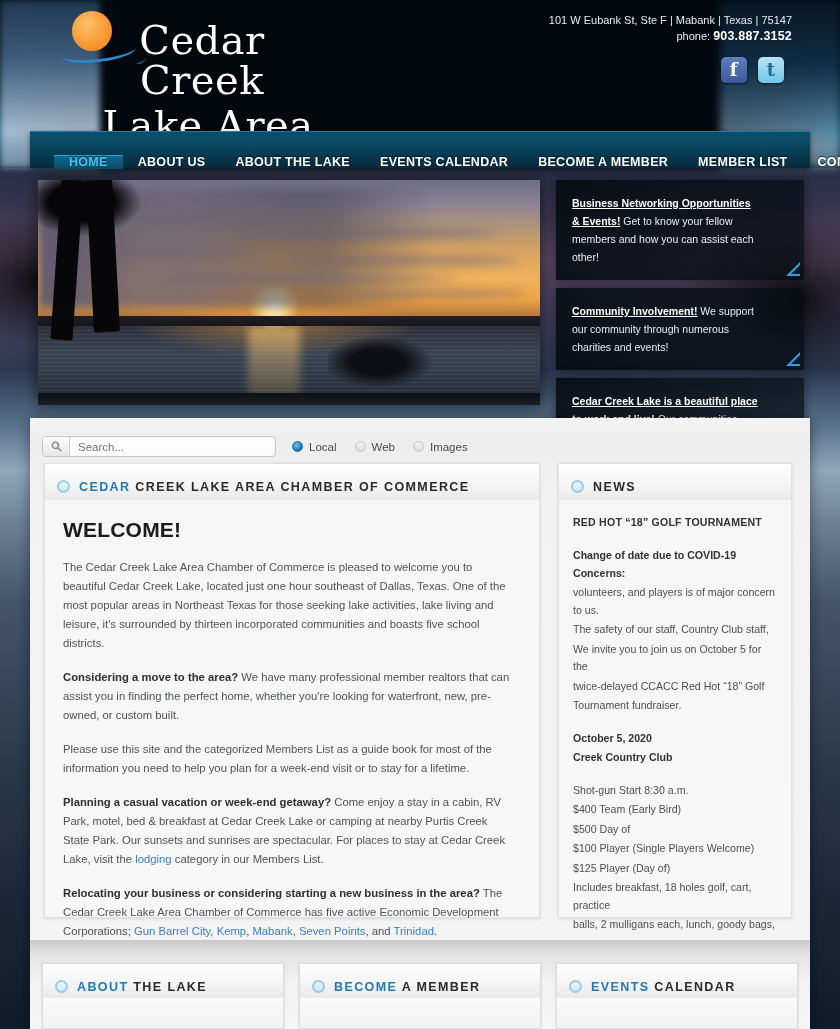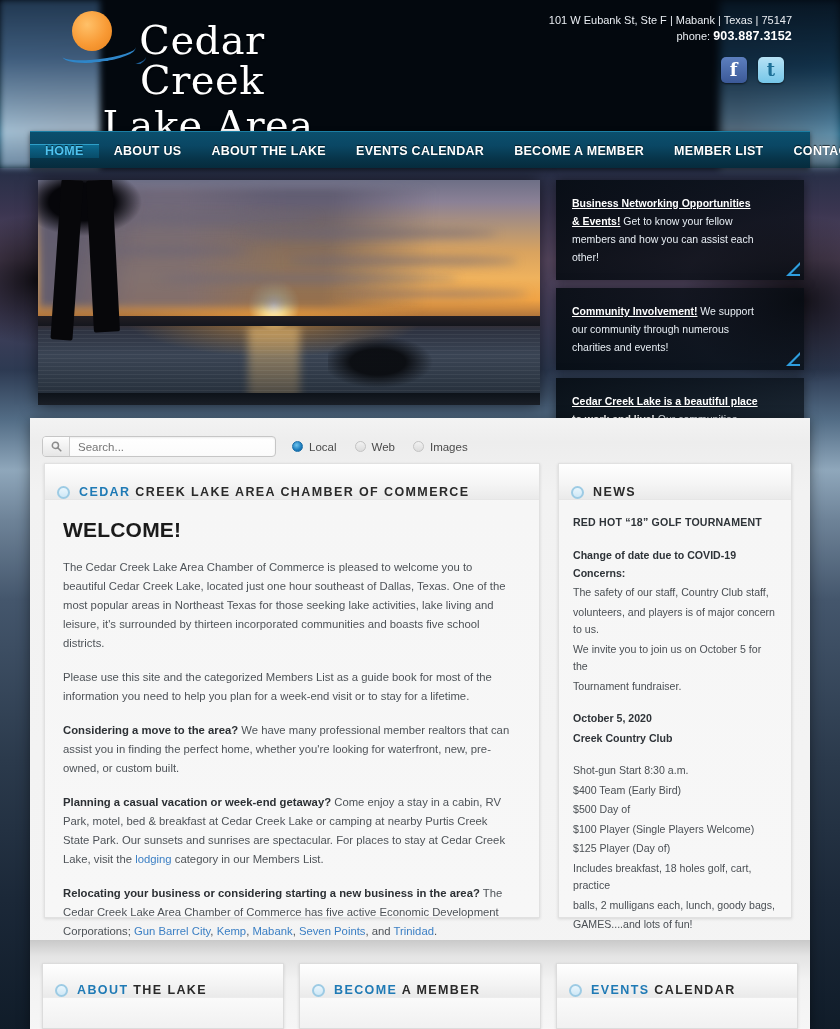--- a/index.html
+++ b/index.html
@@ -129,21 +129,21 @@
   .sbtn.tw { background: linear-gradient(to bottom,#b7e2f5,#75c6e8); color:#1c6f96; }
 
   
   #nav {
     position: absolute; left: 30px; top: 131px;
     width: 780px; height: 37px; z-index: 4;
     background: linear-gradient(to bottom,#0b4f6d 0%,#0a4764 38%,#073449 75%,#062b3c 100%);
     border-top: 1px solid #1b7ea4;
     box-shadow: 0 2px 5px rgba(0,0,0,.55);
   }
-  #nav ul { list-style: none; display: flex; align-items: center; height: 37px; }
+  #nav ul { list-style: none; display: flex; align-items: flex-end; height: 37px; margin-left: 24px; }
   #nav li {
     display: flex; align-items: center;
     padding: 0 15px;
     font-size: 12.5px; font-weight: bold; letter-spacing: .3px;
     color: #ffffff;
     text-shadow: 0 -1px 1px rgba(0,0,0,.65);
     white-space: nowrap;
     cursor: pointer;
   }
   #nav li.active {
@@ -320,22 +320,22 @@
   }
   .panel {
     background: linear-gradient(to bottom,#fbfbfb 0%,#f6f6f6 40px,#f7f7f7 100%);
     border: 1px solid #e1e1e1;
     box-shadow: 0 1px 3px rgba(0,0,0,.12);
   }
   .panel-main { width: 496px; height: 455px; }
   .panel-side { width: 234px; height: 455px; }
   .panel-head {
     height: 36px;
-    display: flex; align-items: flex-end;
-    padding: 0 12px;
+    display: flex; align-items: flex-start;
+    padding: 16px 12px;
     background: linear-gradient(to bottom,#ffffff 0%,#f4f4f4 60%,#eaeaea 100%);
     border-bottom: 1px solid #e6e6e6;
   }
   .ring {
     width: 13px; height: 13px; border-radius: 50%;
     border: 2px solid #9dcbe4;
     background: linear-gradient(to bottom,#eaf6fd,#cfe8f6);
     margin-right: 9px; flex: none;
   }
   .panel-title {
@@ -511,43 +511,44 @@
       <section class="panel panel-main">
         <div class="panel-head">
           <span class="ring"></span>
           <span class="panel-title"><b>CEDAR</b><span> CREEK LAKE AREA CHAMBER OF COMMERCE</span></span>
         </div>
         <div class="panel-body">
           <h1 class="welcome">WELCOME!</h1>
 
           <p>The Cedar Creek Lake Area Chamber of Commerce is pleased to welcome you to beautiful Cedar Creek Lake, located just one hour southeast of Dallas, Texas. One of the most popular areas in Northeast Texas for those seeking lake activities, lake living and leisure, it's surrounded by thirteen incorporated communities and boasts five school districts.</p>
 
+          <p><b>Considering a move to the area?</b><span> We have many professional member realtors that can assist you in finding the perfect home, whether you're looking for waterfront, new, pre-owned, or custom built.</span></p>
+
           <p>Please use this site and the categorized Members List as a guide book for most of the information you need to help you plan for a week-end visit or to stay for a lifetime.</p>
-
-          <p><b>Considering a move to the area?</b><span> We have many professional member realtors that can assist you in finding the perfect home, whether you're looking for waterfront, new, pre-owned, or custom built.</span></p>
 
           <p><b>Planning a casual vacation or week-end getaway?</b><span> Come enjoy a stay in a cabin, RV Park, motel, bed &amp; breakfast at Cedar Creek Lake or camping at nearby Purtis Creek State Park. Our sunsets and sunrises are spectacular. For places to stay at Cedar Creek Lake, visit the </span><a href="#">lodging</a><span> category in our Members List.</span></p>
 
           <p><b>Relocating your business or considering starting a new business in the area?</b><span> The Cedar Creek Lake Area Chamber of Commerce has five active Economic Development Corporations; </span><a href="#">Gun Barrel City</a>, <a href="#">Kemp</a>, <a href="#">Mabank</a>, <a href="#">Seven Points</a><span>, and </span><a href="#">Trinidad</a><span>.</span></p>
 
           <div class="tagline">"Working Together For Community Unity"</div>
         </div>
       </section>
 
       <aside class="panel panel-side">
         <div class="panel-head">
           <span class="ring"></span>
           <span class="panel-title">NEWS</span>
         </div>
         <div class="news-body">
           <div class="nt">RED HOT “18” GOLF TOURNAMENT</div>
           <p class="b">Change of date due to COVID-19 Concerns:</p>
+          <p>volunteers, and players is of major concern to us.</p>
           <p>The safety of our staff, Country Club staff,</p>
-          <p>volunteers, and players is of major concern to us.</p>
           <p>We invite you to join us on October 5 for the</p>
+          <p>twice-delayed CCACC Red Hot “18” Golf</p>
           <p>Tournament fundraiser.</p>
           <div class="gap"></div>
           <p class="b">October 5, 2020</p>
           <p class="b">Creek Country Club</p>
           <div class="gap"></div>
           <p>Shot-gun Start 8:30 a.m.</p>
           <p>$400 Team (Early Bird)</p>
           <p>$500 Day of</p>
           <p>$100 Player (Single Players Welcome)</p>
           <p>$125 Player (Day of)</p>

